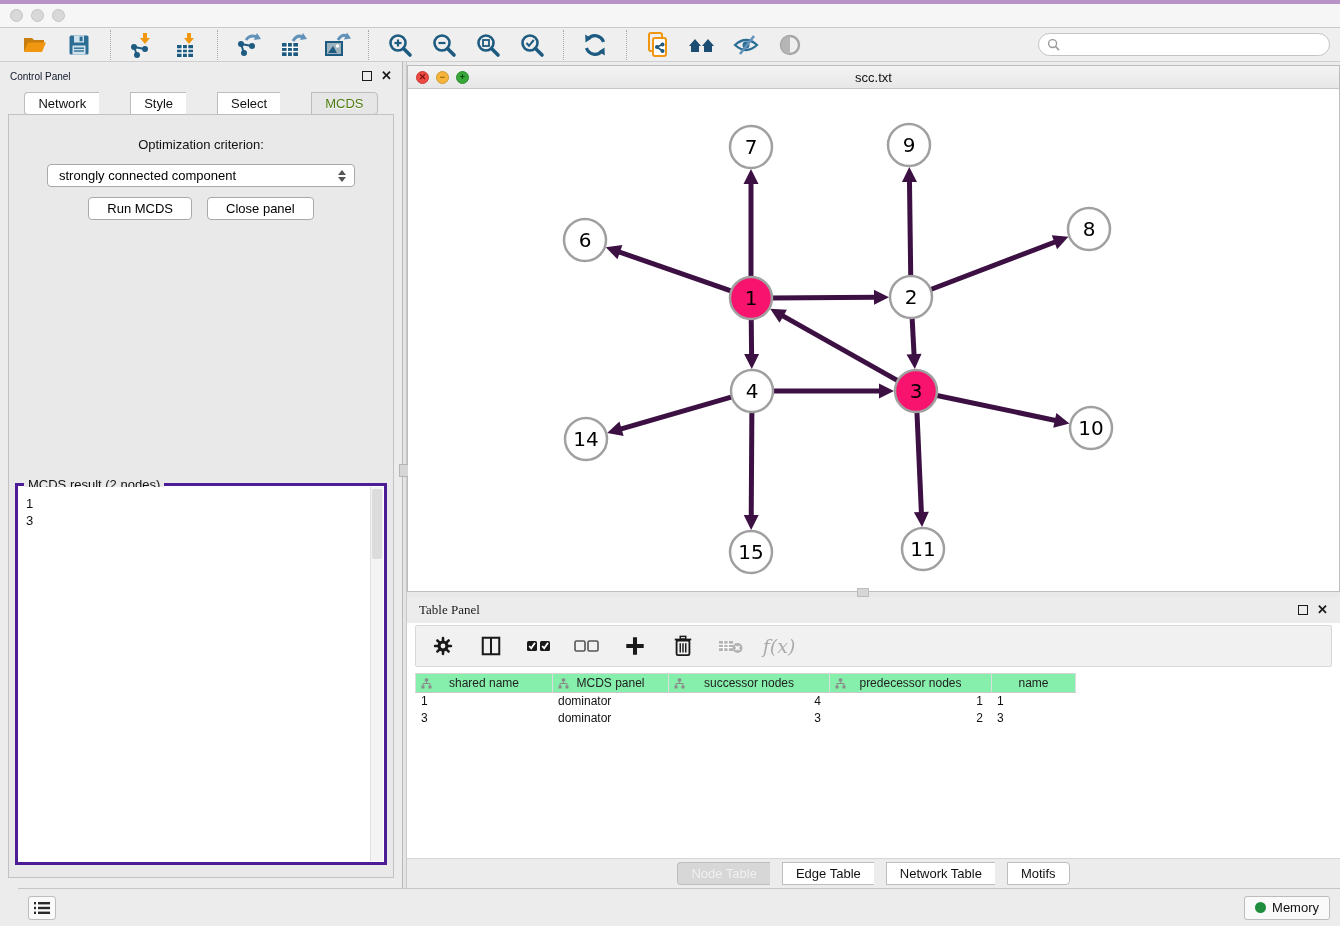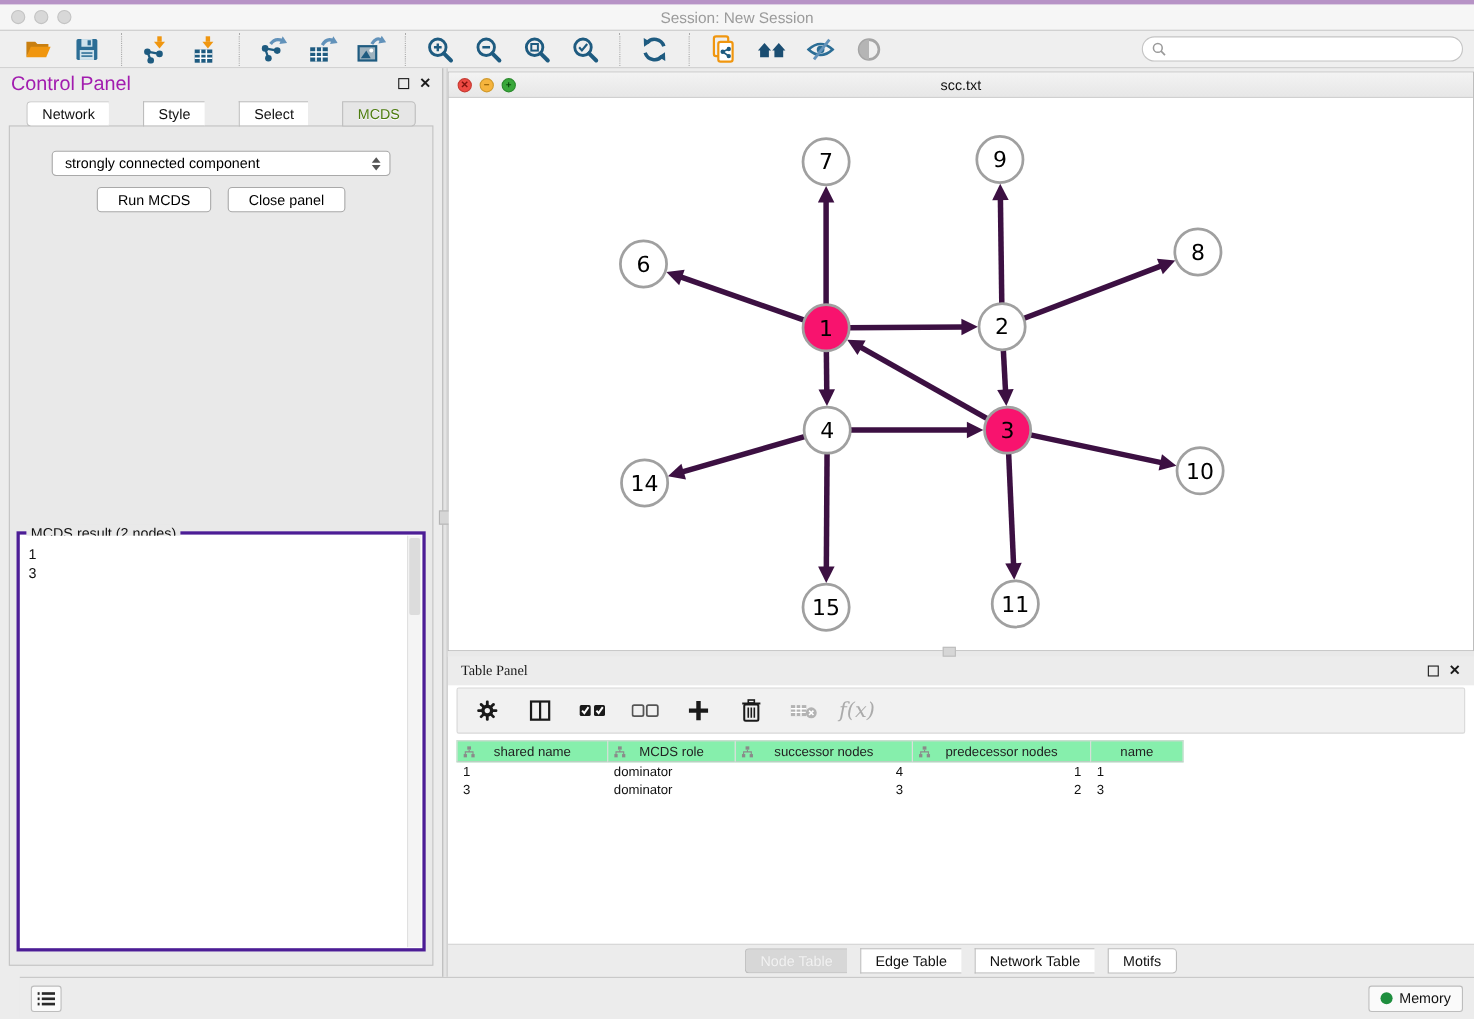--- a/index.html
+++ b/index.html
@@ -26,21 +26,21 @@
                border-radius:12px; display:flex; align-items:center; padding:0 8px; gap:5px; }
   .searchbox input { border:none; outline:none; flex:1; font-size:12px; background:transparent;
                      font-family:"Liberation Sans", sans-serif; }
 
   
   .main { flex:1; display:flex; min-height:0; }
 
   
   .control-panel { width:402px; display:flex; flex-direction:column; background:#ECECEC; }
   .cp-header { height:28px; display:flex; align-items:center; padding:0 10px; }
-  .cp-header .ptitle { font-size:18px; color:#a21caf; }
+  .cp-header .ptitle { font-size:10px; color:#0f172a; }
   .panel-btns { margin-left:auto; display:flex; gap:9px; align-items:center; }
   .float-ic { width:10px; height:10px; border:1.5px solid #1A1A1A; display:inline-block; }
   .close-ic { font-size:13px; font-weight:bold; color:#1A1A1A; line-height:10px; }
 
   .cp-tabs { display:flex; justify-content:center; margin:2px 0 0 0; position:relative; z-index:2;gap:31px; }
   .seg-tab { font-size:13px; padding:3px 13px; background:#FFF; border:1px solid #BDBDBD; border-right:none;
              color:#111; cursor:default; }
   .seg-tab:first-child { border-radius:4px 0 0 4px; }
   .seg-tab:last-child { border-right:1px solid #BDBDBD; border-radius:0 4px 4px 0; }
   .seg-tab.disabled { background:#E6E6E6; color:#4d7c0f; text-shadow:0 1px 0 #FFF; }
@@ -129,21 +129,20 @@
 
 <div class="app">
 
   <div class="titlebar">
     <div class="topstrip"></div>
     <div class="tl-dots">
       <span class="tl-dot"></span>
       <span class="tl-dot"></span>
       <span class="tl-dot"></span>
     </div>
-    <div class="wtitle">Session: New Session</div>
   </div>
 
   <div class="toolbar">
     <div class="tb-group">
       <span class="tbtn">
         <svg width="26" height="24" viewBox="0 0 26 24">
             <path d="M2 19 V5 h8l2 2h10v3H7Z" fill="#C97F10"></path>
             <path d="M2 19 L6 9.5 h18 L20 19Z" fill="#F0960F"></path>
           </svg>
       </span>
@@ -319,20 +318,21 @@
           <span class="close-ic">✕</span>
         </span>
       </div>
       <div class="cp-tabs" id="cp-tabs">
           <span class="seg-tab">Network</span>
           <span class="seg-tab">Style</span>
           <span class="seg-tab">Select</span>
           <span class="seg-tab disabled">MCDS</span>
         </div>
       <div class="cp-content">
+        <div class="opt-label">Optimization criterion:</div>
         <div class="dropdown">
           <span class="dd-val">strongly connected component</span>
           <span class="stepper">
               <span class="up"></span>
               <span class="down"></span>
             </span>
         </div>
         <div class="cp-buttons">
           <button class="cp-btn">Run MCDS</button>
           <button class="cp-btn">Close panel</button>
@@ -515,21 +515,21 @@
                 </svg>
                 <span>shared name</span>
               </div>
               <div class="th-cell" style="width: 116px;">
                 <svg width="11" height="11" viewBox="0 0 11 11" class="tree-ic">
                   <rect x="3.8" y="0.5" width="3.4" height="3" fill="#8A8A8A"></rect>
                   <rect x="0.5" y="7.5" width="3" height="3" fill="#8A8A8A"></rect>
                   <rect x="7.5" y="7.5" width="3" height="3" fill="#8A8A8A"></rect>
                   <path d="M5.5 3.5 v2 M2 7.5 v-2 h7 v2" stroke="#8A8A8A" fill="none" stroke-width="1"></path>
                 </svg>
-                <span>MCDS role</span>
+                <span>MCDS panel</span>
               </div>
               <div class="th-cell" style="width: 161px;">
                 <svg width="11" height="11" viewBox="0 0 11 11" class="tree-ic">
                   <rect x="3.8" y="0.5" width="3.4" height="3" fill="#8A8A8A"></rect>
                   <rect x="0.5" y="7.5" width="3" height="3" fill="#8A8A8A"></rect>
                   <rect x="7.5" y="7.5" width="3" height="3" fill="#8A8A8A"></rect>
                   <path d="M5.5 3.5 v2 M2 7.5 v-2 h7 v2" stroke="#8A8A8A" fill="none" stroke-width="1"></path>
                 </svg>
                 <span>successor nodes</span>
               </div>

